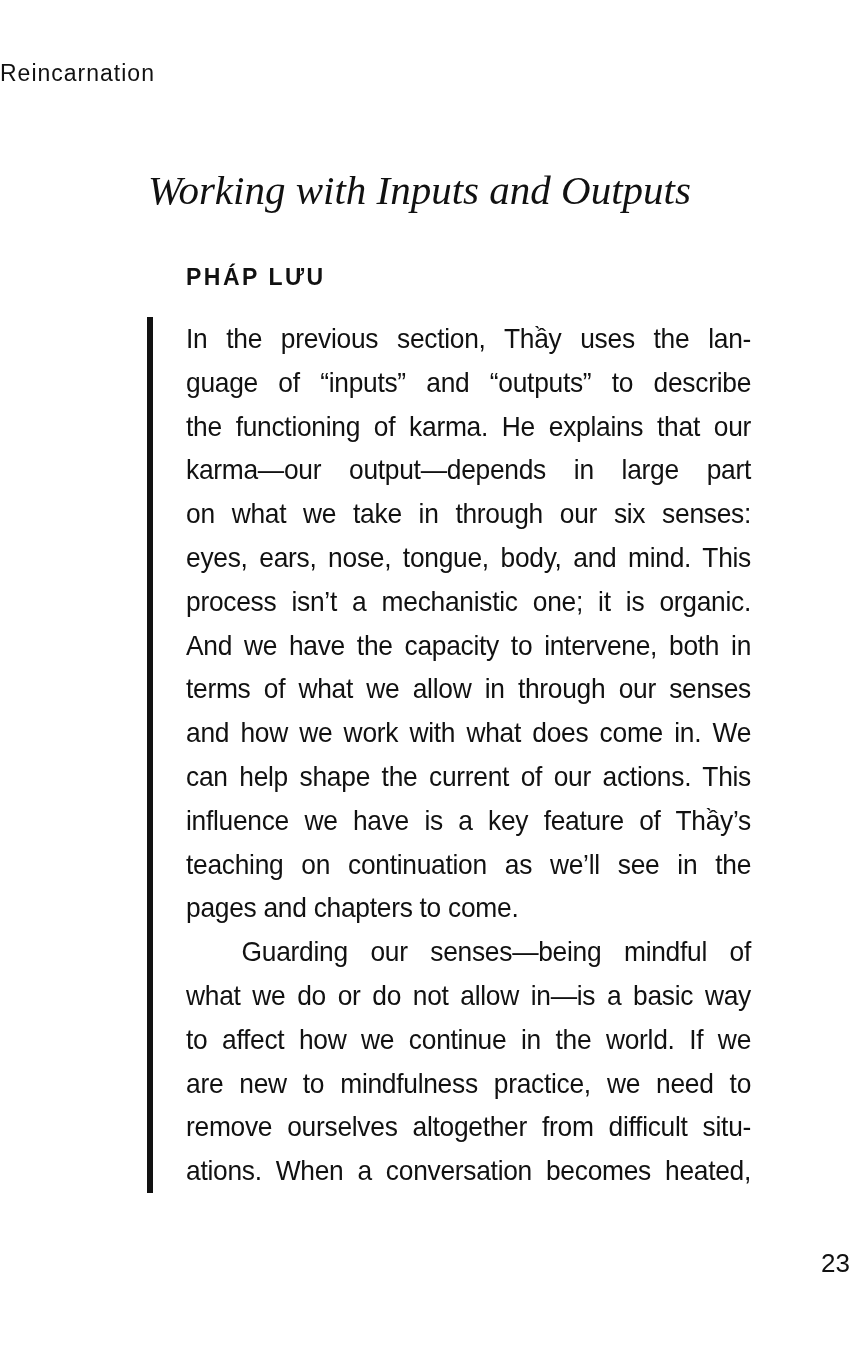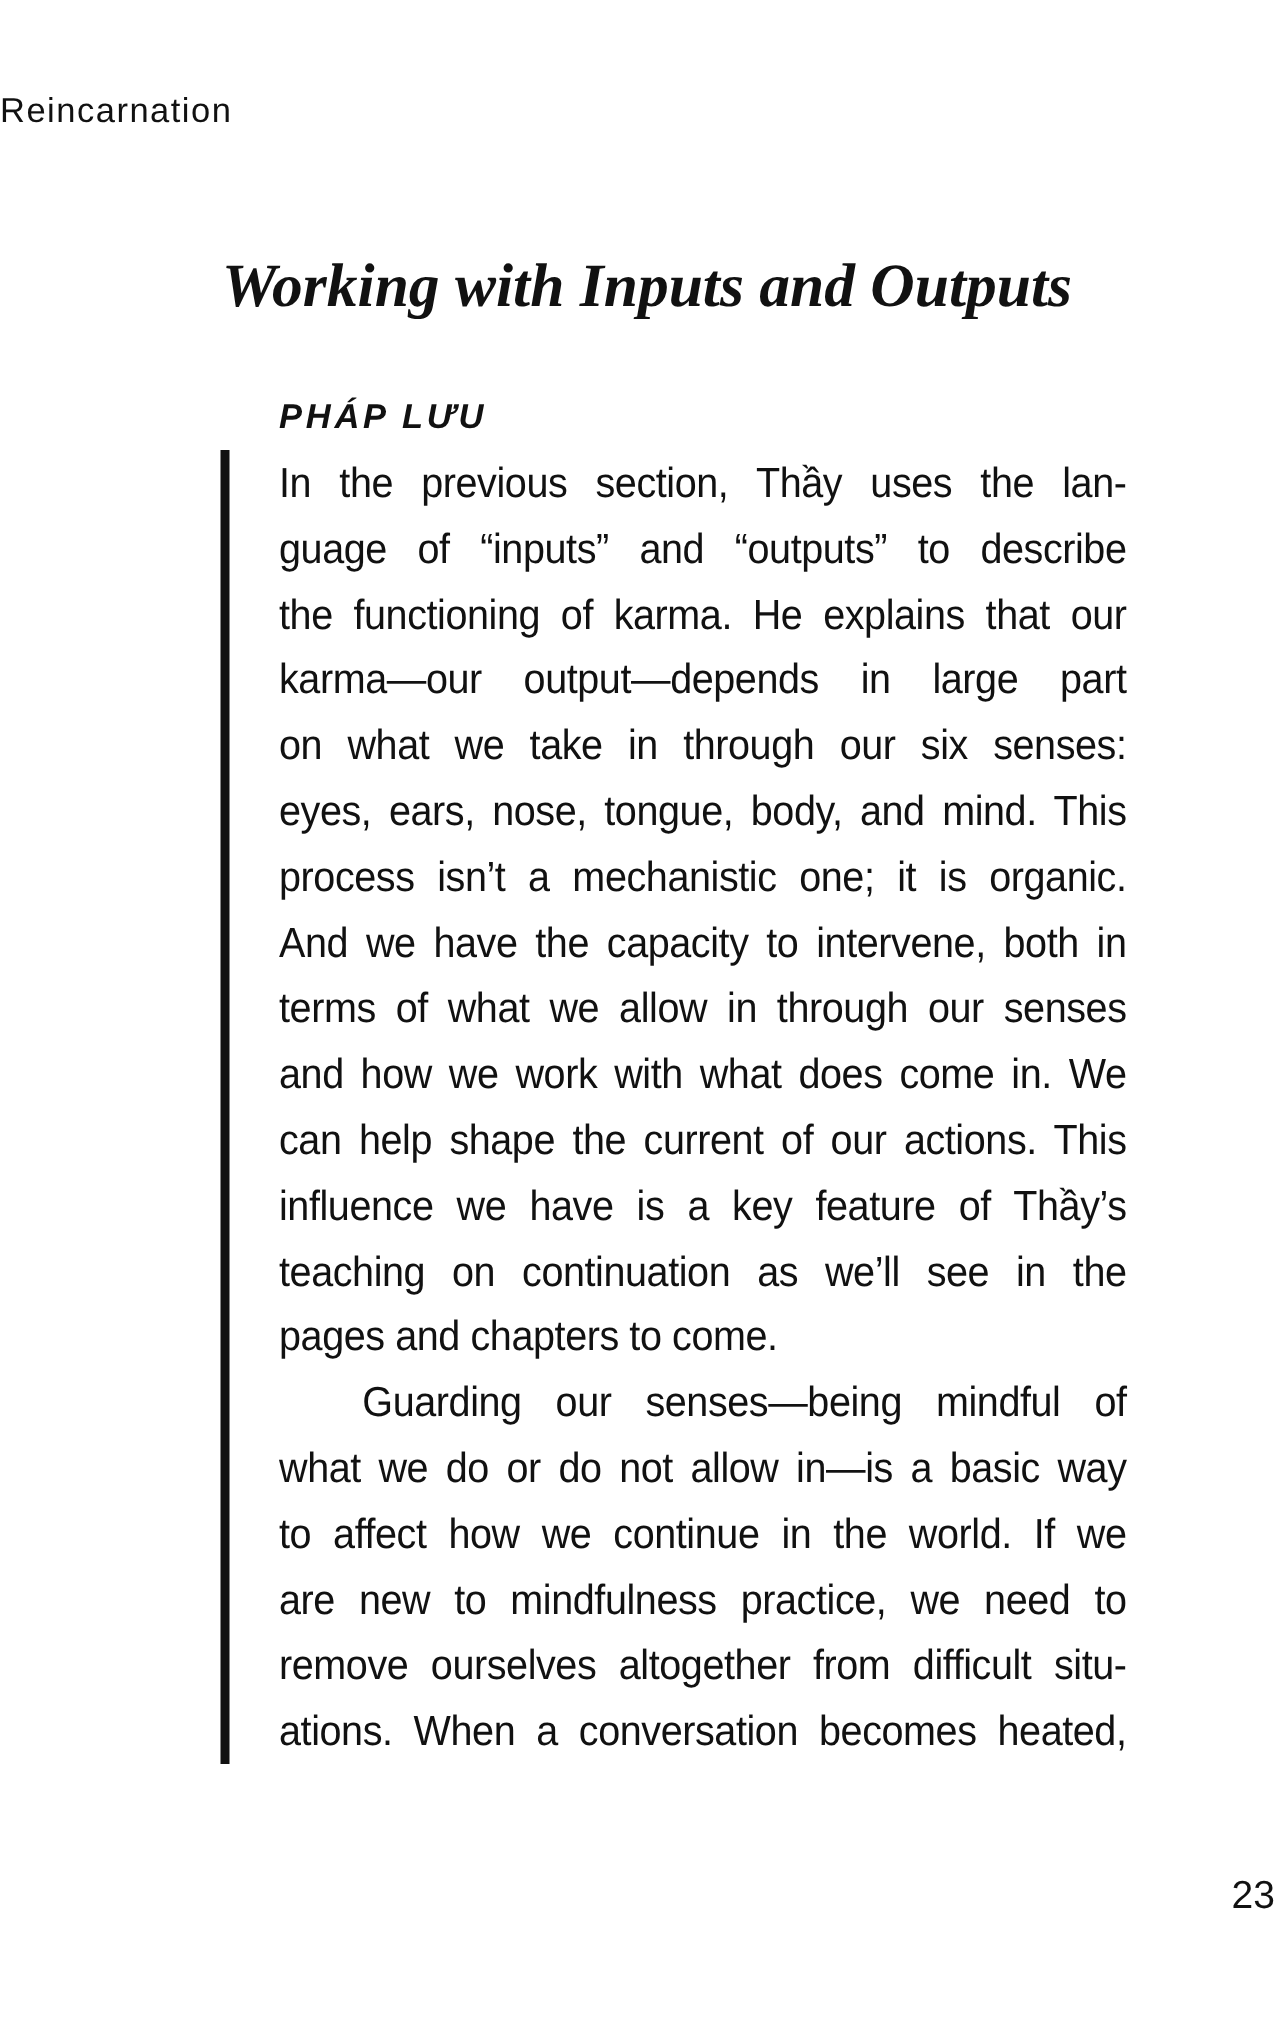--- a/index.html
+++ b/index.html
@@ -26,38 +26,37 @@
     letter-spacing: 1px;
     font-weight: 400;
   }
   .section-title {
     position: absolute;
     top: 168px;
     left: 148px;
     margin: 0;
     font-family: "Liberation Serif", serif;
     font-style: italic;
-    font-weight: 700;
+    font-weight: 400;
     font-size: 41px;
     letter-spacing: 0px;
     line-height: 1.1;
     white-space: nowrap;
   }
   .speaker-label {
     position: absolute;
     top: 264px;
     left: 186px;
     font-size: 23px;
     font-weight: 700;
     letter-spacing: 2.5px;
-    font-style: italic;
   }
   .quote-block {
     position: absolute;
-    top: 300px;
+    top: 317px;
     left: 147px;
     margin: 0;
     border-left: 6px solid #111111;
     padding: 0 0 0 33px;
   }
   .quote-scale {
     width: 600px;
     transform: scaleX(0.9417);
     transform-origin: 0 0;
     font-size: 28px;

